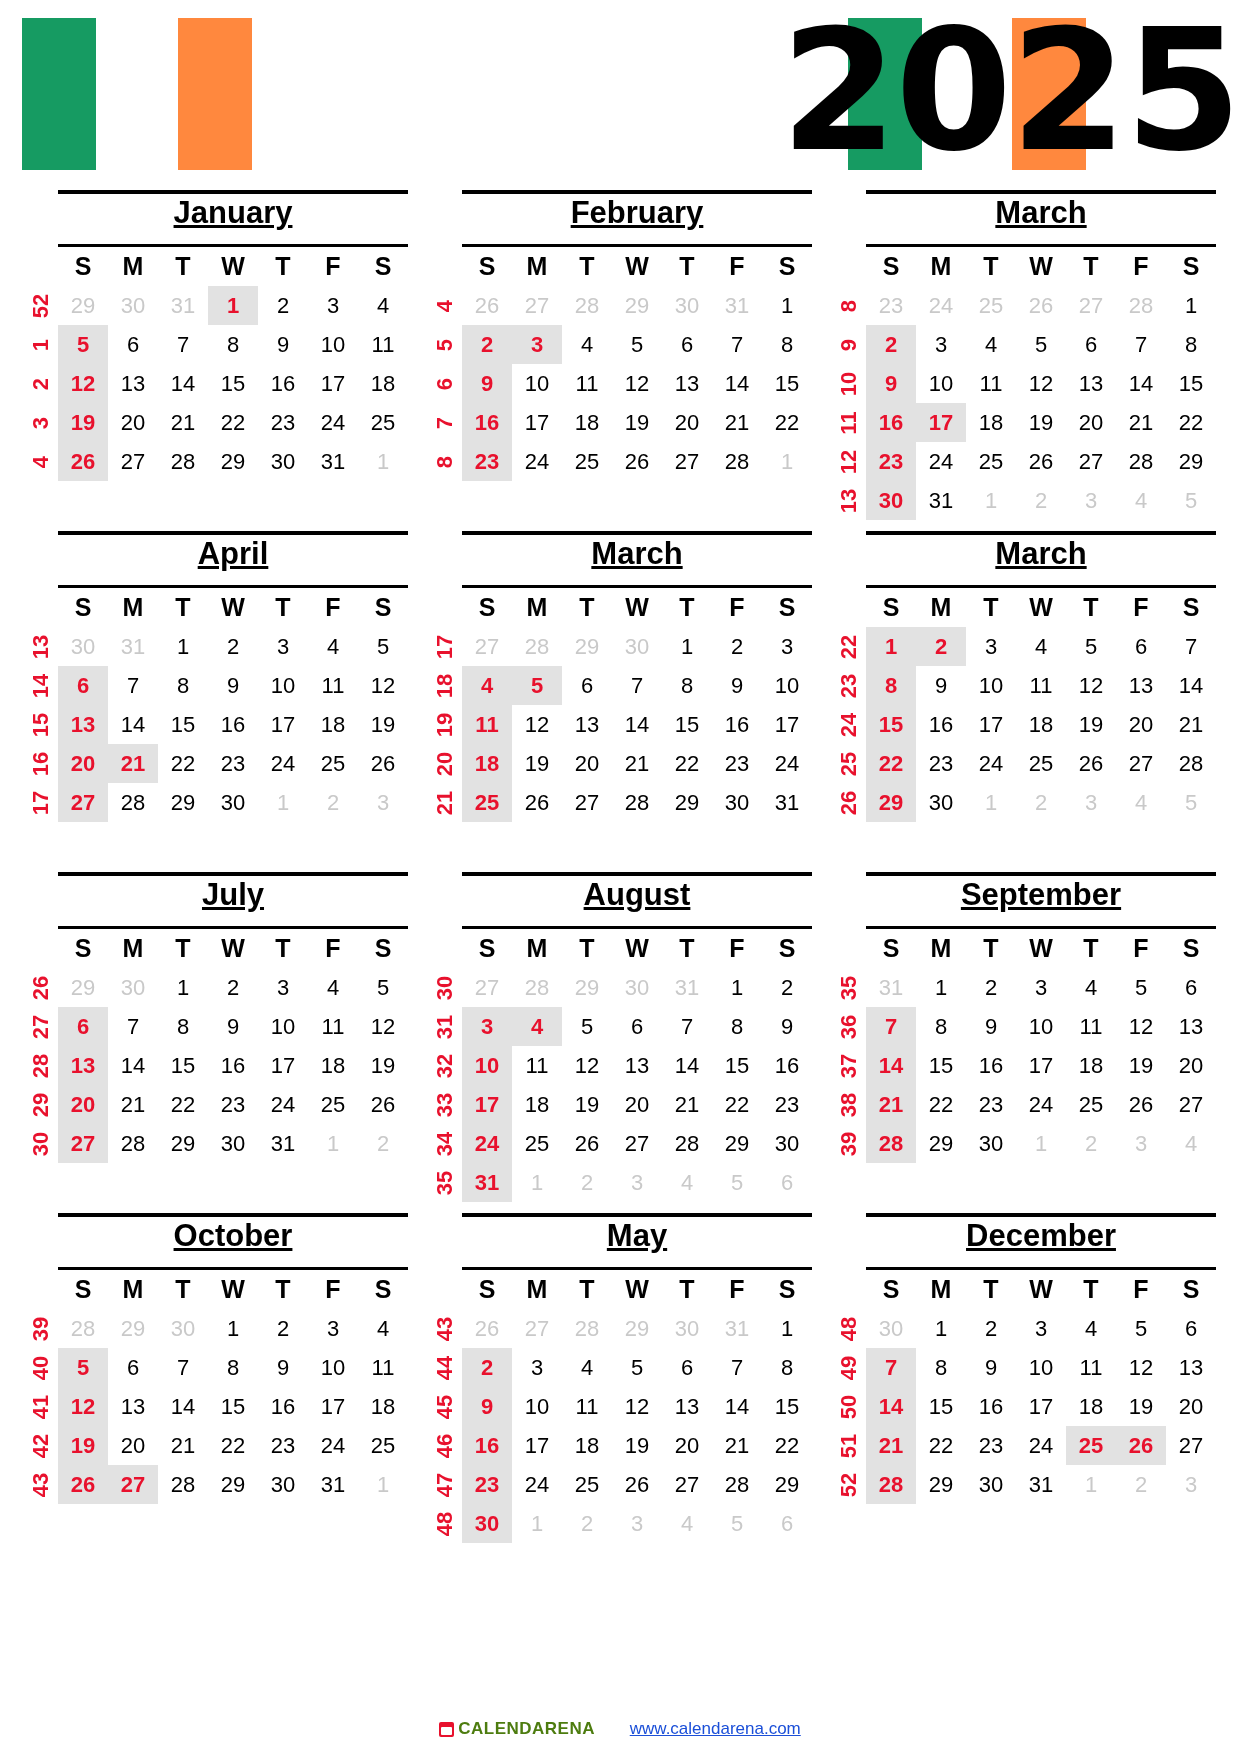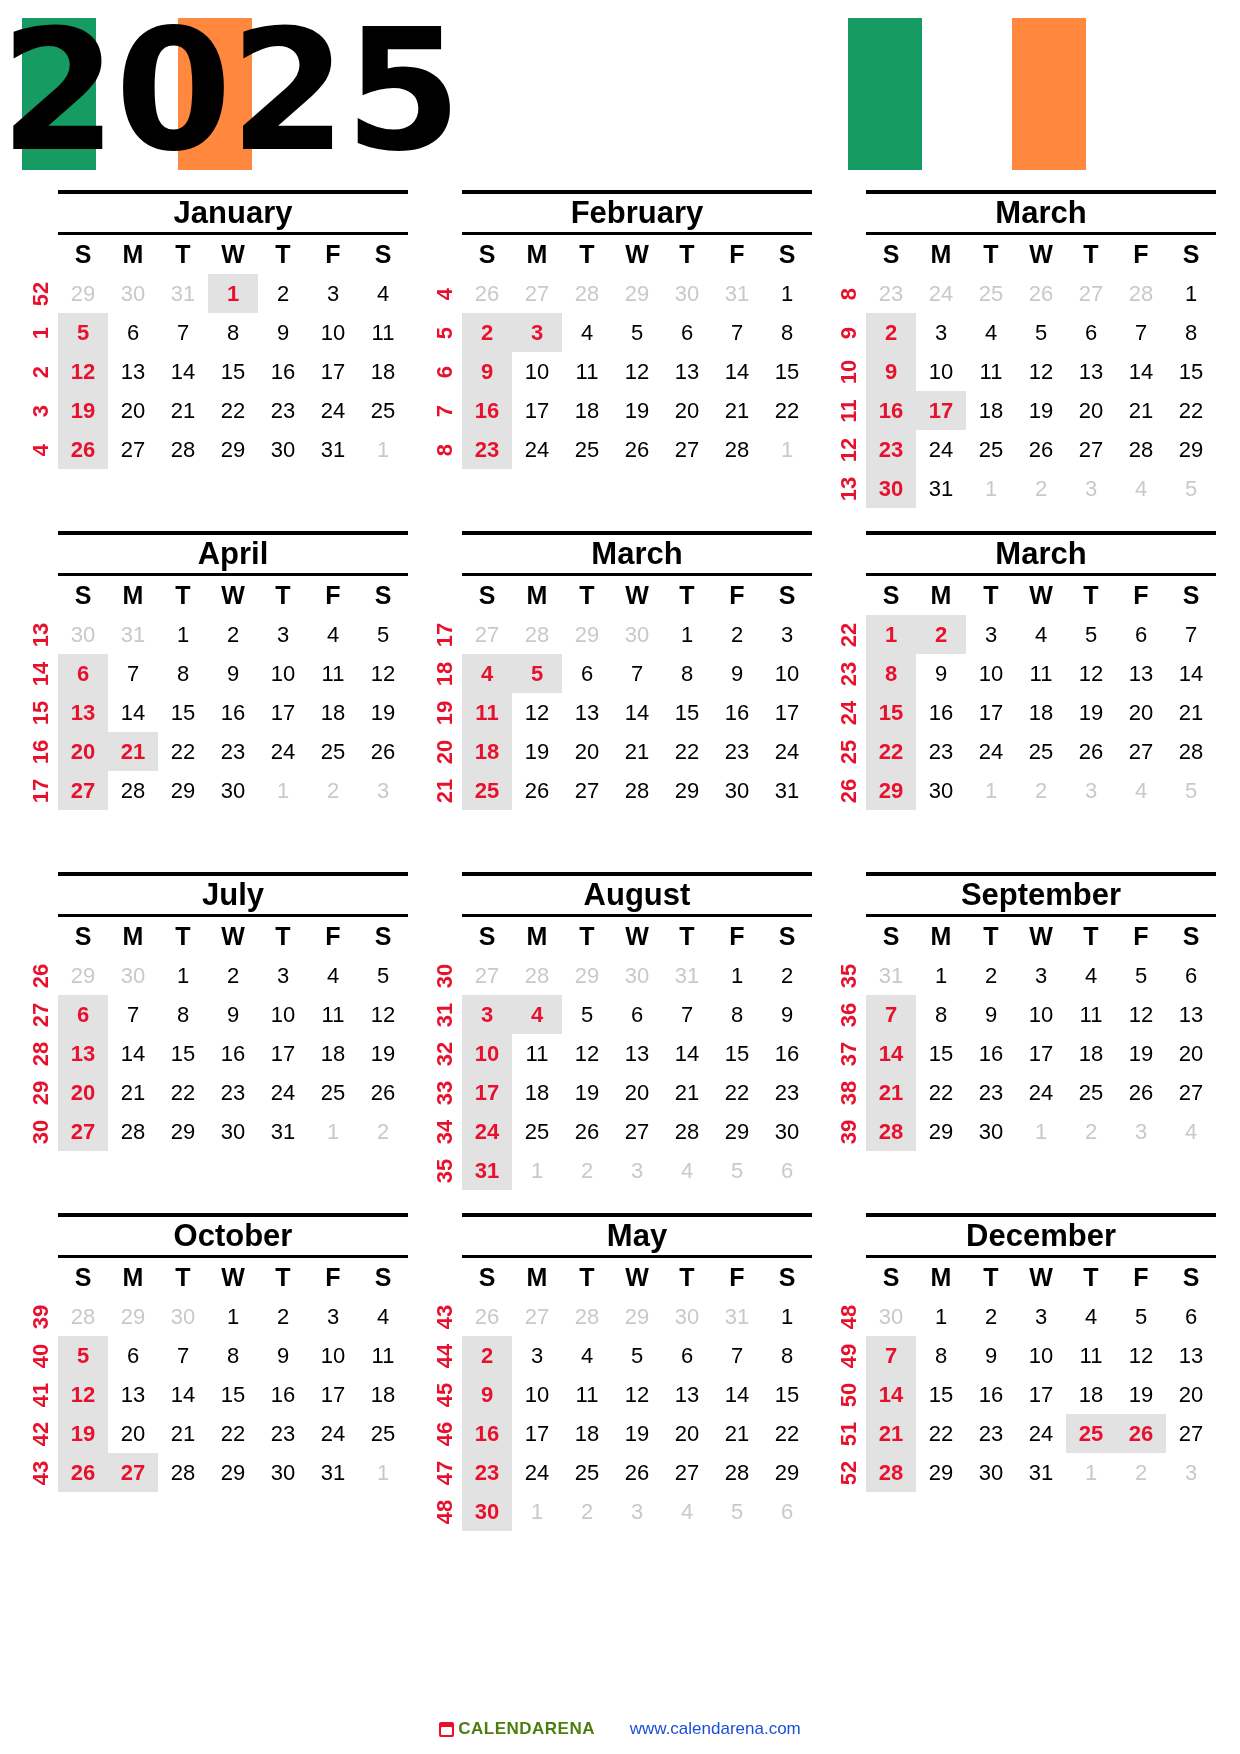--- a/index.html
+++ b/index.html
@@ -35,21 +35,21 @@
   .flag-l3 { left: 178px; }
   .flag-r1 { left: 848px; }
   .flag-r2 { left: 922px; }
   .flag-r3 { left: 1012px; }
 
   .year {
     position: absolute;
     left: 0;
     top: 0;
     width: 1240px;
-    text-align: left;
+    text-align: right;
     font-size: 168px;
     font-weight: bold;
     letter-spacing: -2px;
     line-height: 182px;
     font-family: "DejaVu Sans", sans-serif;
   }
 
   
   .cal-grid {
     display: grid;
@@ -65,23 +65,24 @@
     padding-top: 8px;
     height: 341px;
     box-sizing: border-box;
   }
   .month-title {
     text-align: center;
     font-size: 31px;
     font-weight: bold;
     border-top: 4px solid #000;
     border-bottom: 3px solid #000;
-    padding: 2px 0 3px 0;
+    padding: 2px 0 15px 0;
     margin: 0 0 2px 34px;
     line-height: 33px;
+    text-decoration: underline;
   }
   table.cal {
     border-collapse: collapse;
     width: 100%;
     table-layout: fixed;
   }
   table.cal th.wk, table.cal td.wk {
     width: 34px;
   }
   table.cal th {
@@ -145,20 +146,21 @@
     content: "";
     position: absolute;
     left: 2px; right: 2px; top: 5px; bottom: 2px;
     background: #fff;
     border-radius: 1px;
   }
   .footer .url {
     color: #1B4FD8;
     margin-left: 30px;
     vertical-align: middle;
+    text-decoration: underline;
   }
 </style>
 </head>
 <body>
 
 <div class="header">
   <div class="flag flag-green flag-l1"></div>
   <div class="flag flag-white flag-l2"></div>
   <div class="flag flag-orange flag-l3"></div>
   <div class="flag flag-green flag-r1"></div>

